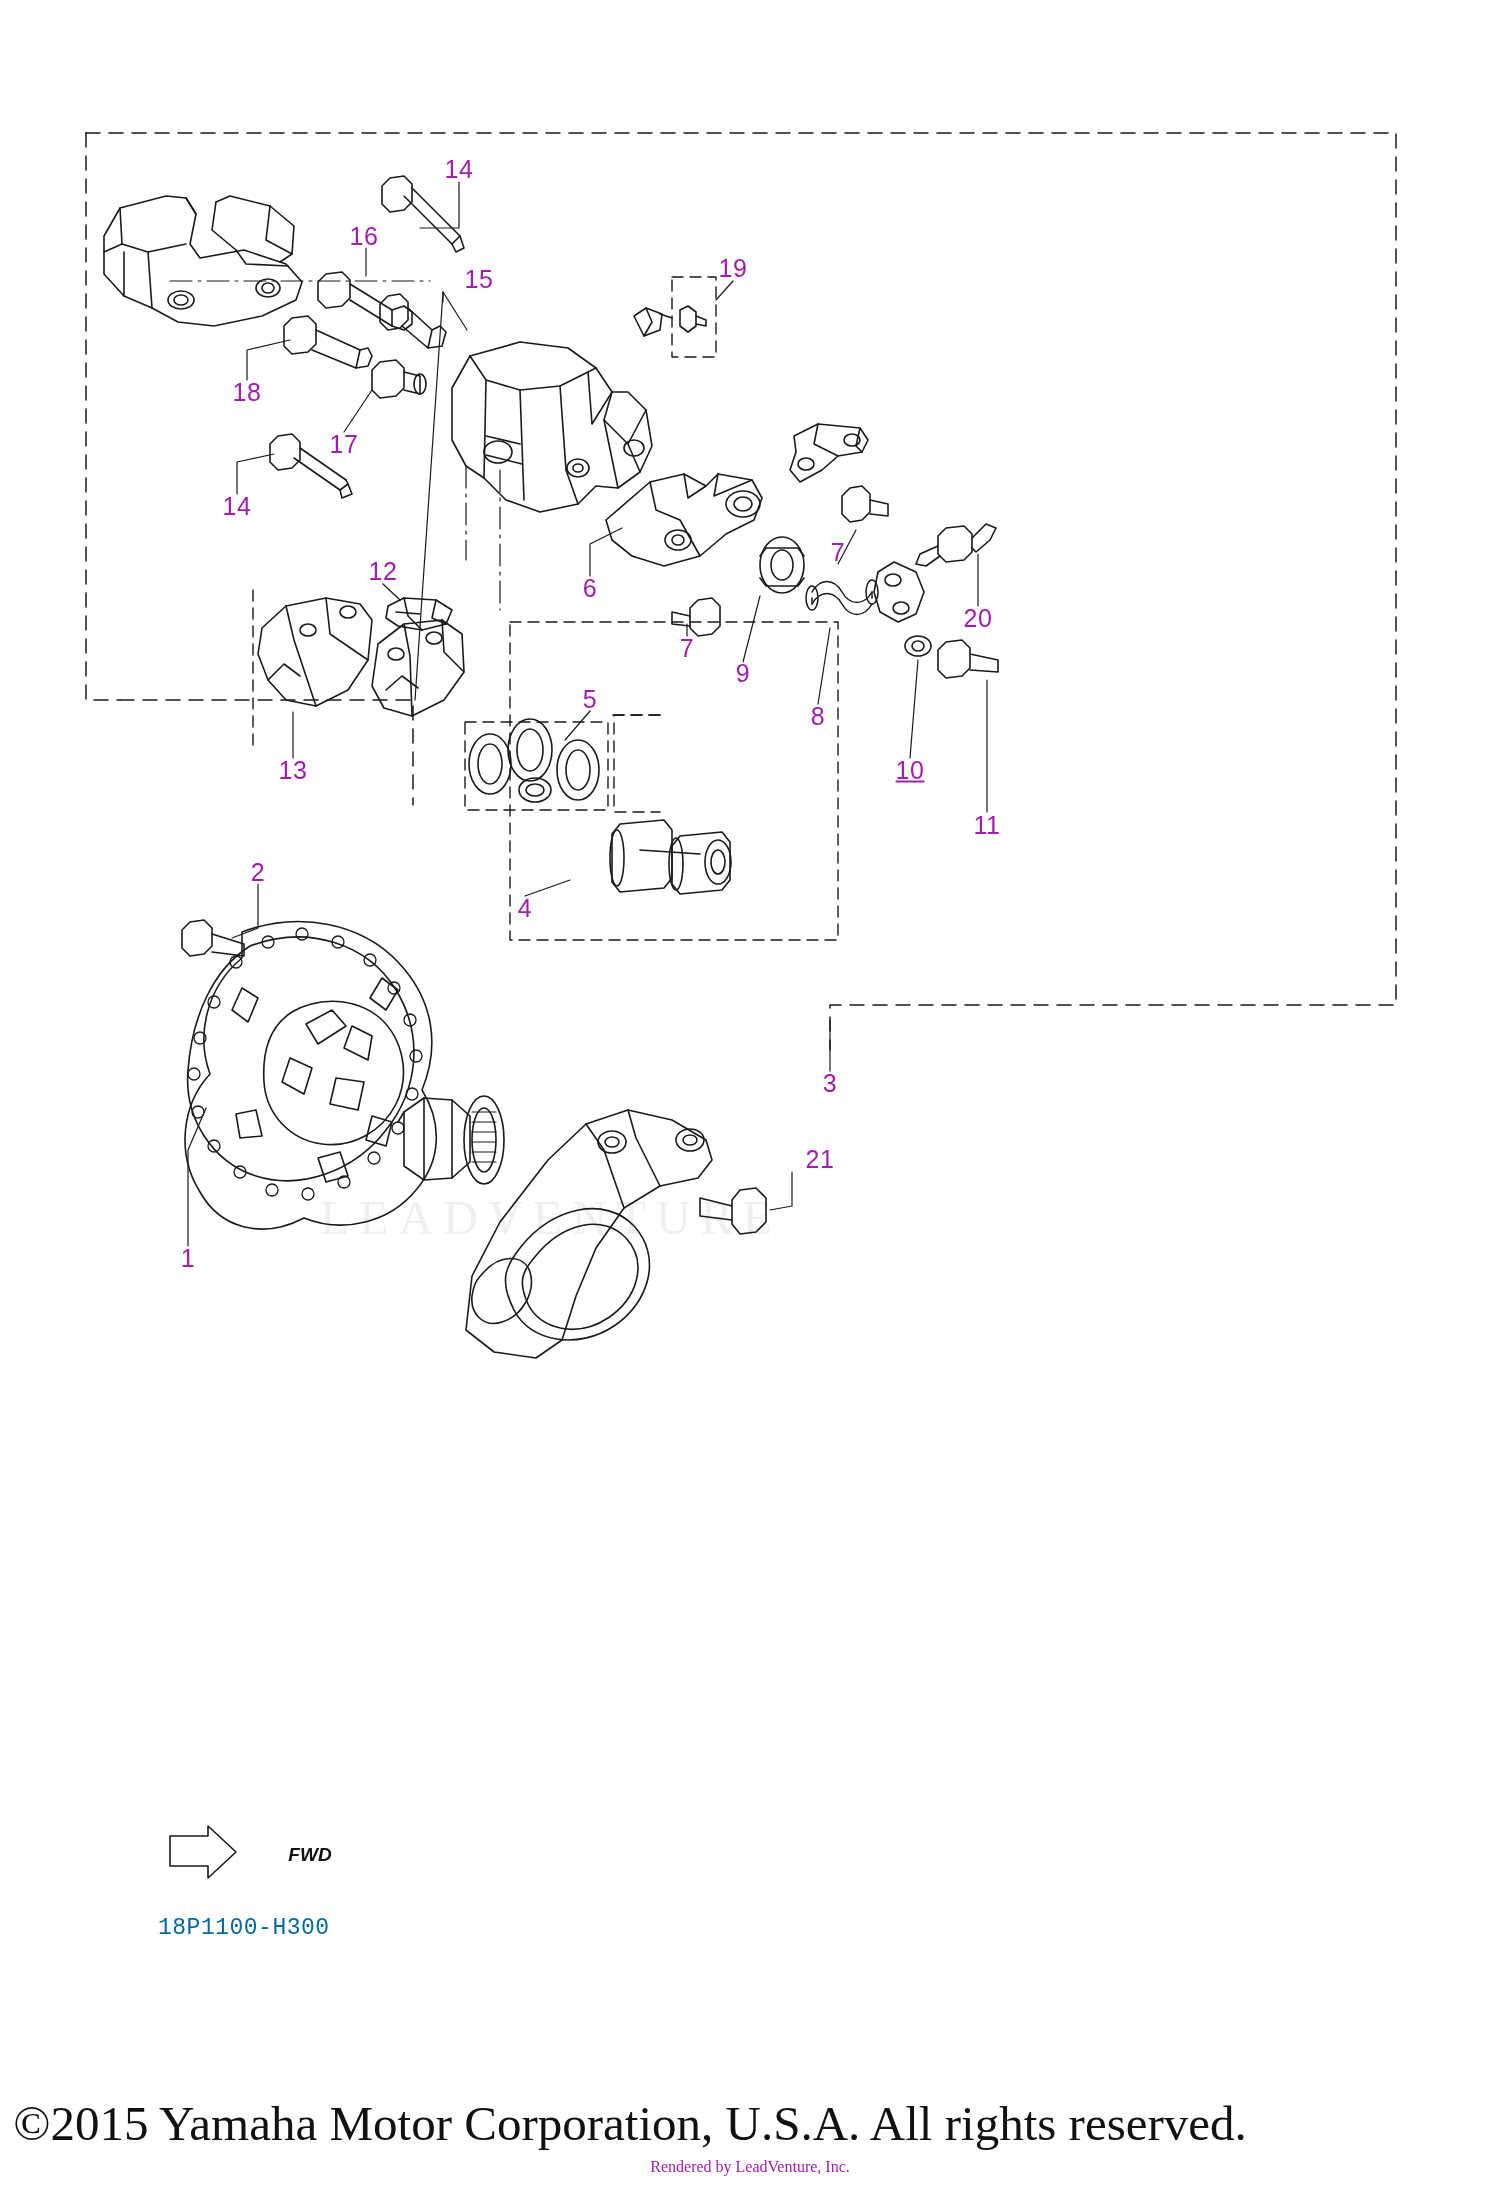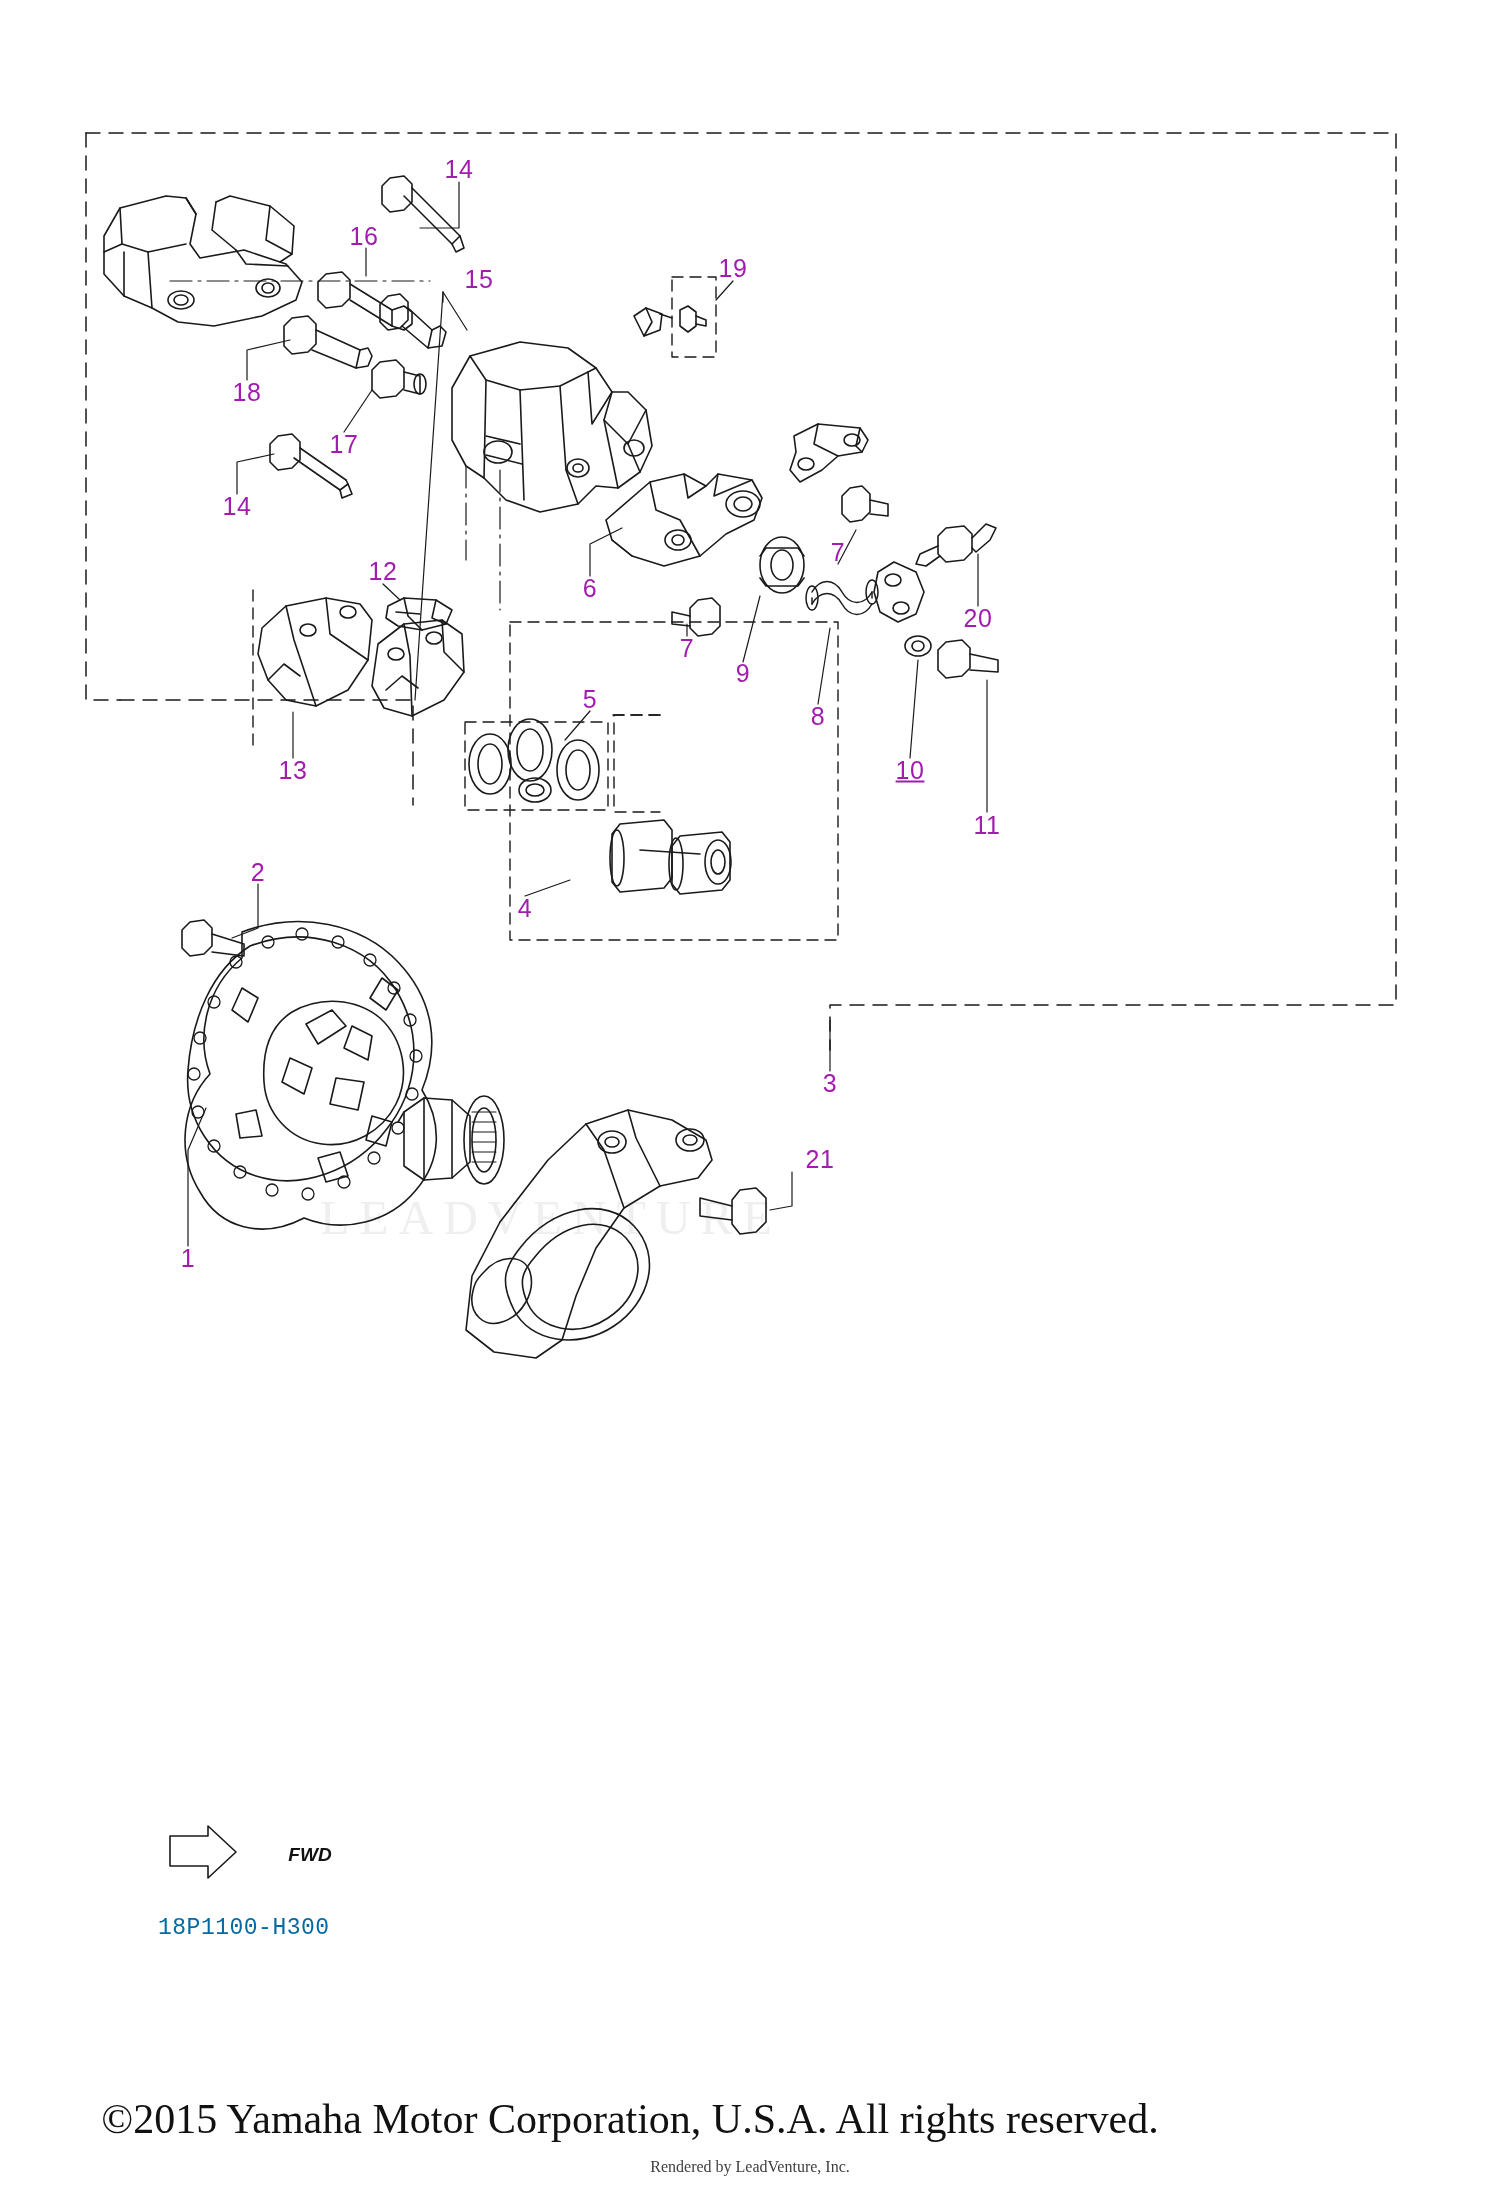--- a/index.html
+++ b/index.html
@@ -47,33 +47,33 @@
     color: #0369a1;
     white-space: nowrap;
   }
   #copyright-line {
     position: absolute;
     left: 0;
     top: 2095px;
     width: 1260px;
     text-align: center;
     font-family: "Liberation Serif", serif;
-    font-size: 42px;
+    font-size: 49px;
     color: #111;
     white-space: nowrap;
   }
   #render-credit {
     position: absolute;
     left: 0;
     top: 2158px;
     width: 1500px;
     text-align: center;
     font-family: "Liberation Serif", serif;
     font-size: 16px;
-    color: #404040;
+    color: #a21caf;
     white-space: nowrap;
   }
   #watermark-text {
     position: absolute;
     left: 320px;
     top: 1190px;
     font-family: "Liberation Serif", serif;
     font-size: 48px;
     letter-spacing: 10px;
     color: #efefef;

